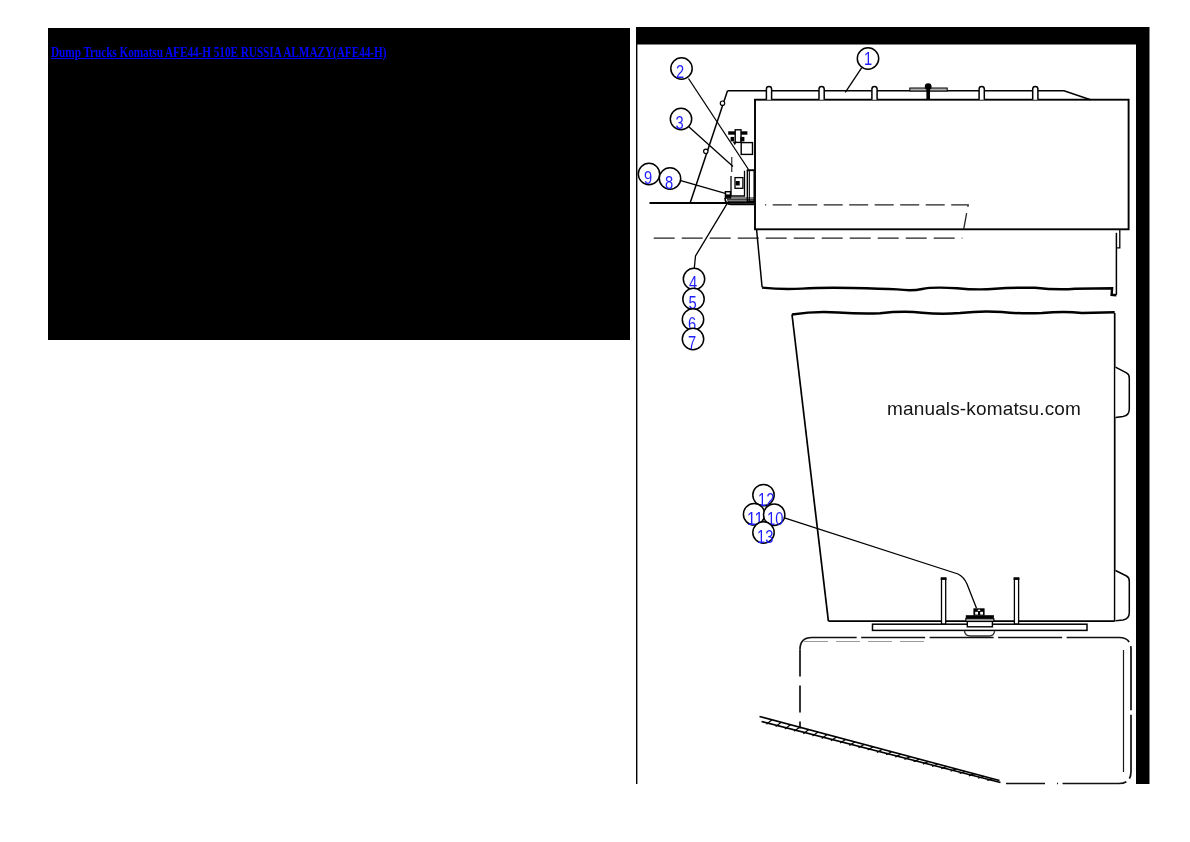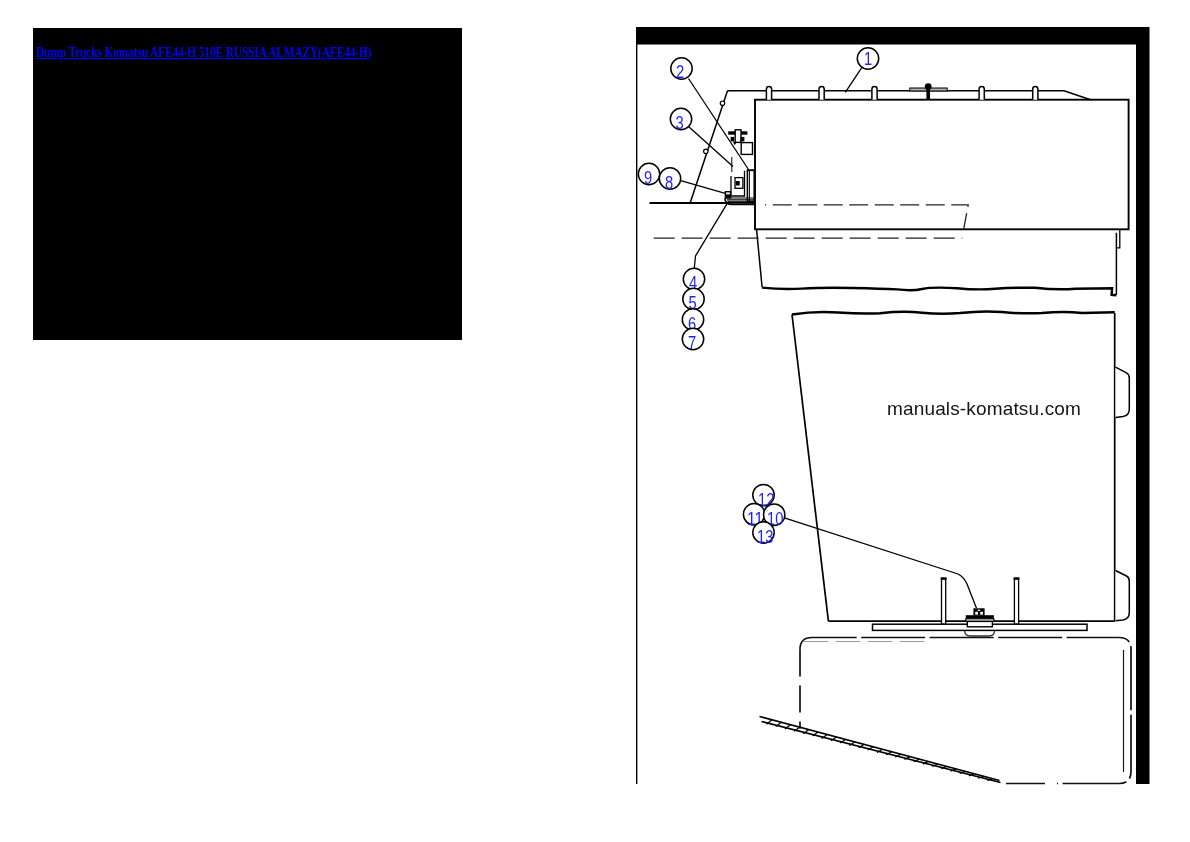--- a/index.html
+++ b/index.html
@@ -1,17 +1,17 @@
 <!DOCTYPE html>
 <html><head>
 <meta charset="utf-8">
 <style>
   html,body{margin:0;padding:0;background:#ffffff;width:1190px;height:842px;overflow:hidden;}
   body{font-family:"Liberation Sans",sans-serif;position:relative;}
-  #hdr{position:absolute;left:33px;top:28px;width:429px;height:312px;background:#000000;}
+  #hdr{position:absolute;left:48px;top:28px;width:582px;height:312px;background:#000000;}
   #hdr a{position:absolute;left:3px;top:16px;color:#0000fe;font-family:"Liberation Serif",serif;
          font-size:15px;letter-spacing:-0.1px;text-decoration:underline;white-space:nowrap;
          font-weight:bold;display:inline-block;transform:scaleX(0.754);transform-origin:0 0;}
   #diag{position:absolute;left:0;top:0;}
   .num{font-family:"Liberation Sans",sans-serif;font-size:18px;fill:#1e1eff;}
 </style>
 </head>
 <body>
 
 <div id="hdr">

